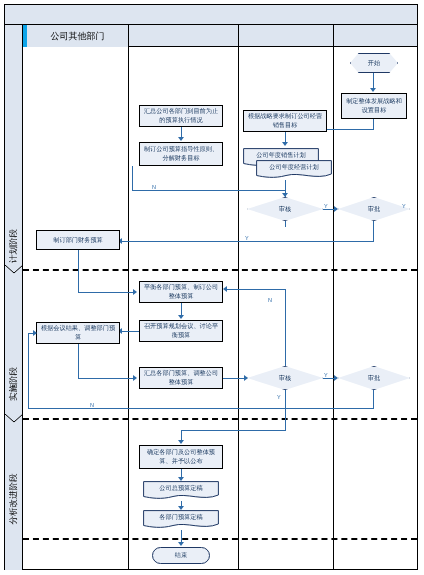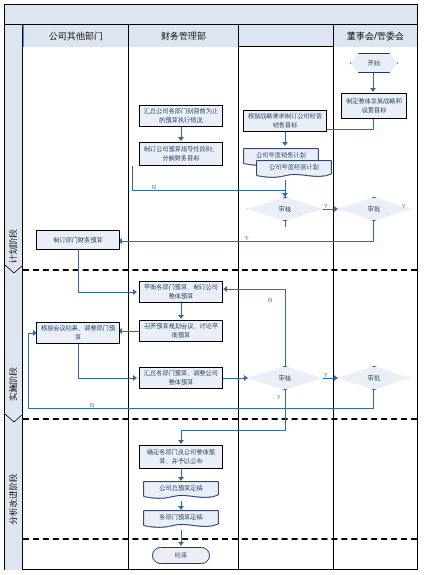--- a/index.html
+++ b/index.html
@@ -9,21 +9,21 @@
   
   .frame{position:absolute;left:4px;top:4px;width:414px;height:566px;border:1px solid #000;box-sizing:border-box;background:#fff;}
 
   
   .title-bar{position:absolute;left:5px;top:5px;width:412px;height:20px;background:#dde5f0;border-bottom:1px solid #000;box-sizing:border-box;}
   .title-text{position:absolute;left:9px;top:7px;font-size:11px;color:#000;letter-spacing:.5px;white-space:nowrap;}
 
   
   .hdr-row{position:absolute;left:5px;top:25px;width:412px;height:22px;background:#dde5f0;border-bottom:1px solid #000;box-sizing:border-box;}
   .hdr-cell{position:absolute;top:25px;height:22px;background:#dde5f0;display:flex;align-items:center;justify-content:center;font-size:9px;color:#000;box-sizing:border-box;}
-  .hdr-cell.b-l{border-left:1px solid #0ea5e9;}
+  .hdr-cell.b-l{border-left:4px solid #0ea5e9;}
 
   
   .stripe{position:absolute;left:5px;top:25px;width:18px;height:545px;background:#dde5f0;border-right:1px solid #000;box-sizing:border-box;}
 
   
   .phase{position:absolute;width:60px;text-align:center;font-size:8.5px;color:#000;
          transform:rotate(-90deg);transform-origin:center center;white-space:nowrap;}
 
   
   .chev{position:absolute;left:5px;width:18px;height:9px;}
@@ -74,22 +74,20 @@
 </head>
 <body>
 
 <div id="page">
   <div class="frame"></div>
 
   <div class="title-bar"></div>
 
   <div class="hdr-row"></div>
   <div class="hdr-cell b-l" style="left:23px;width:105px;">公司其他部门</div>
-  <div class="hdr-cell b-l" style="left:128px;width:110px;">财务管理部</div>
-  <div class="hdr-cell b-l" style="left:333px;width:84px;">董事会/管委会</div>
 
   <div class="stripe"></div>
   <div class="phase" style="left:-16px;top:240px;">计划阶段</div>
   <div class="phase" style="left:-16px;top:378px;">实施阶段</div>
   <div class="phase" style="left:-16px;top:493px;">分析改进阶段</div>
 
   <svg class="chev" style="top:265px;" viewBox="0 0 18 9">
     <polyline points="0,0 9,8 18,0" fill="none" stroke="#000" stroke-width="1"></polyline>
   </svg>
   <svg class="chev" style="top:414px;" viewBox="0 0 18 9">

